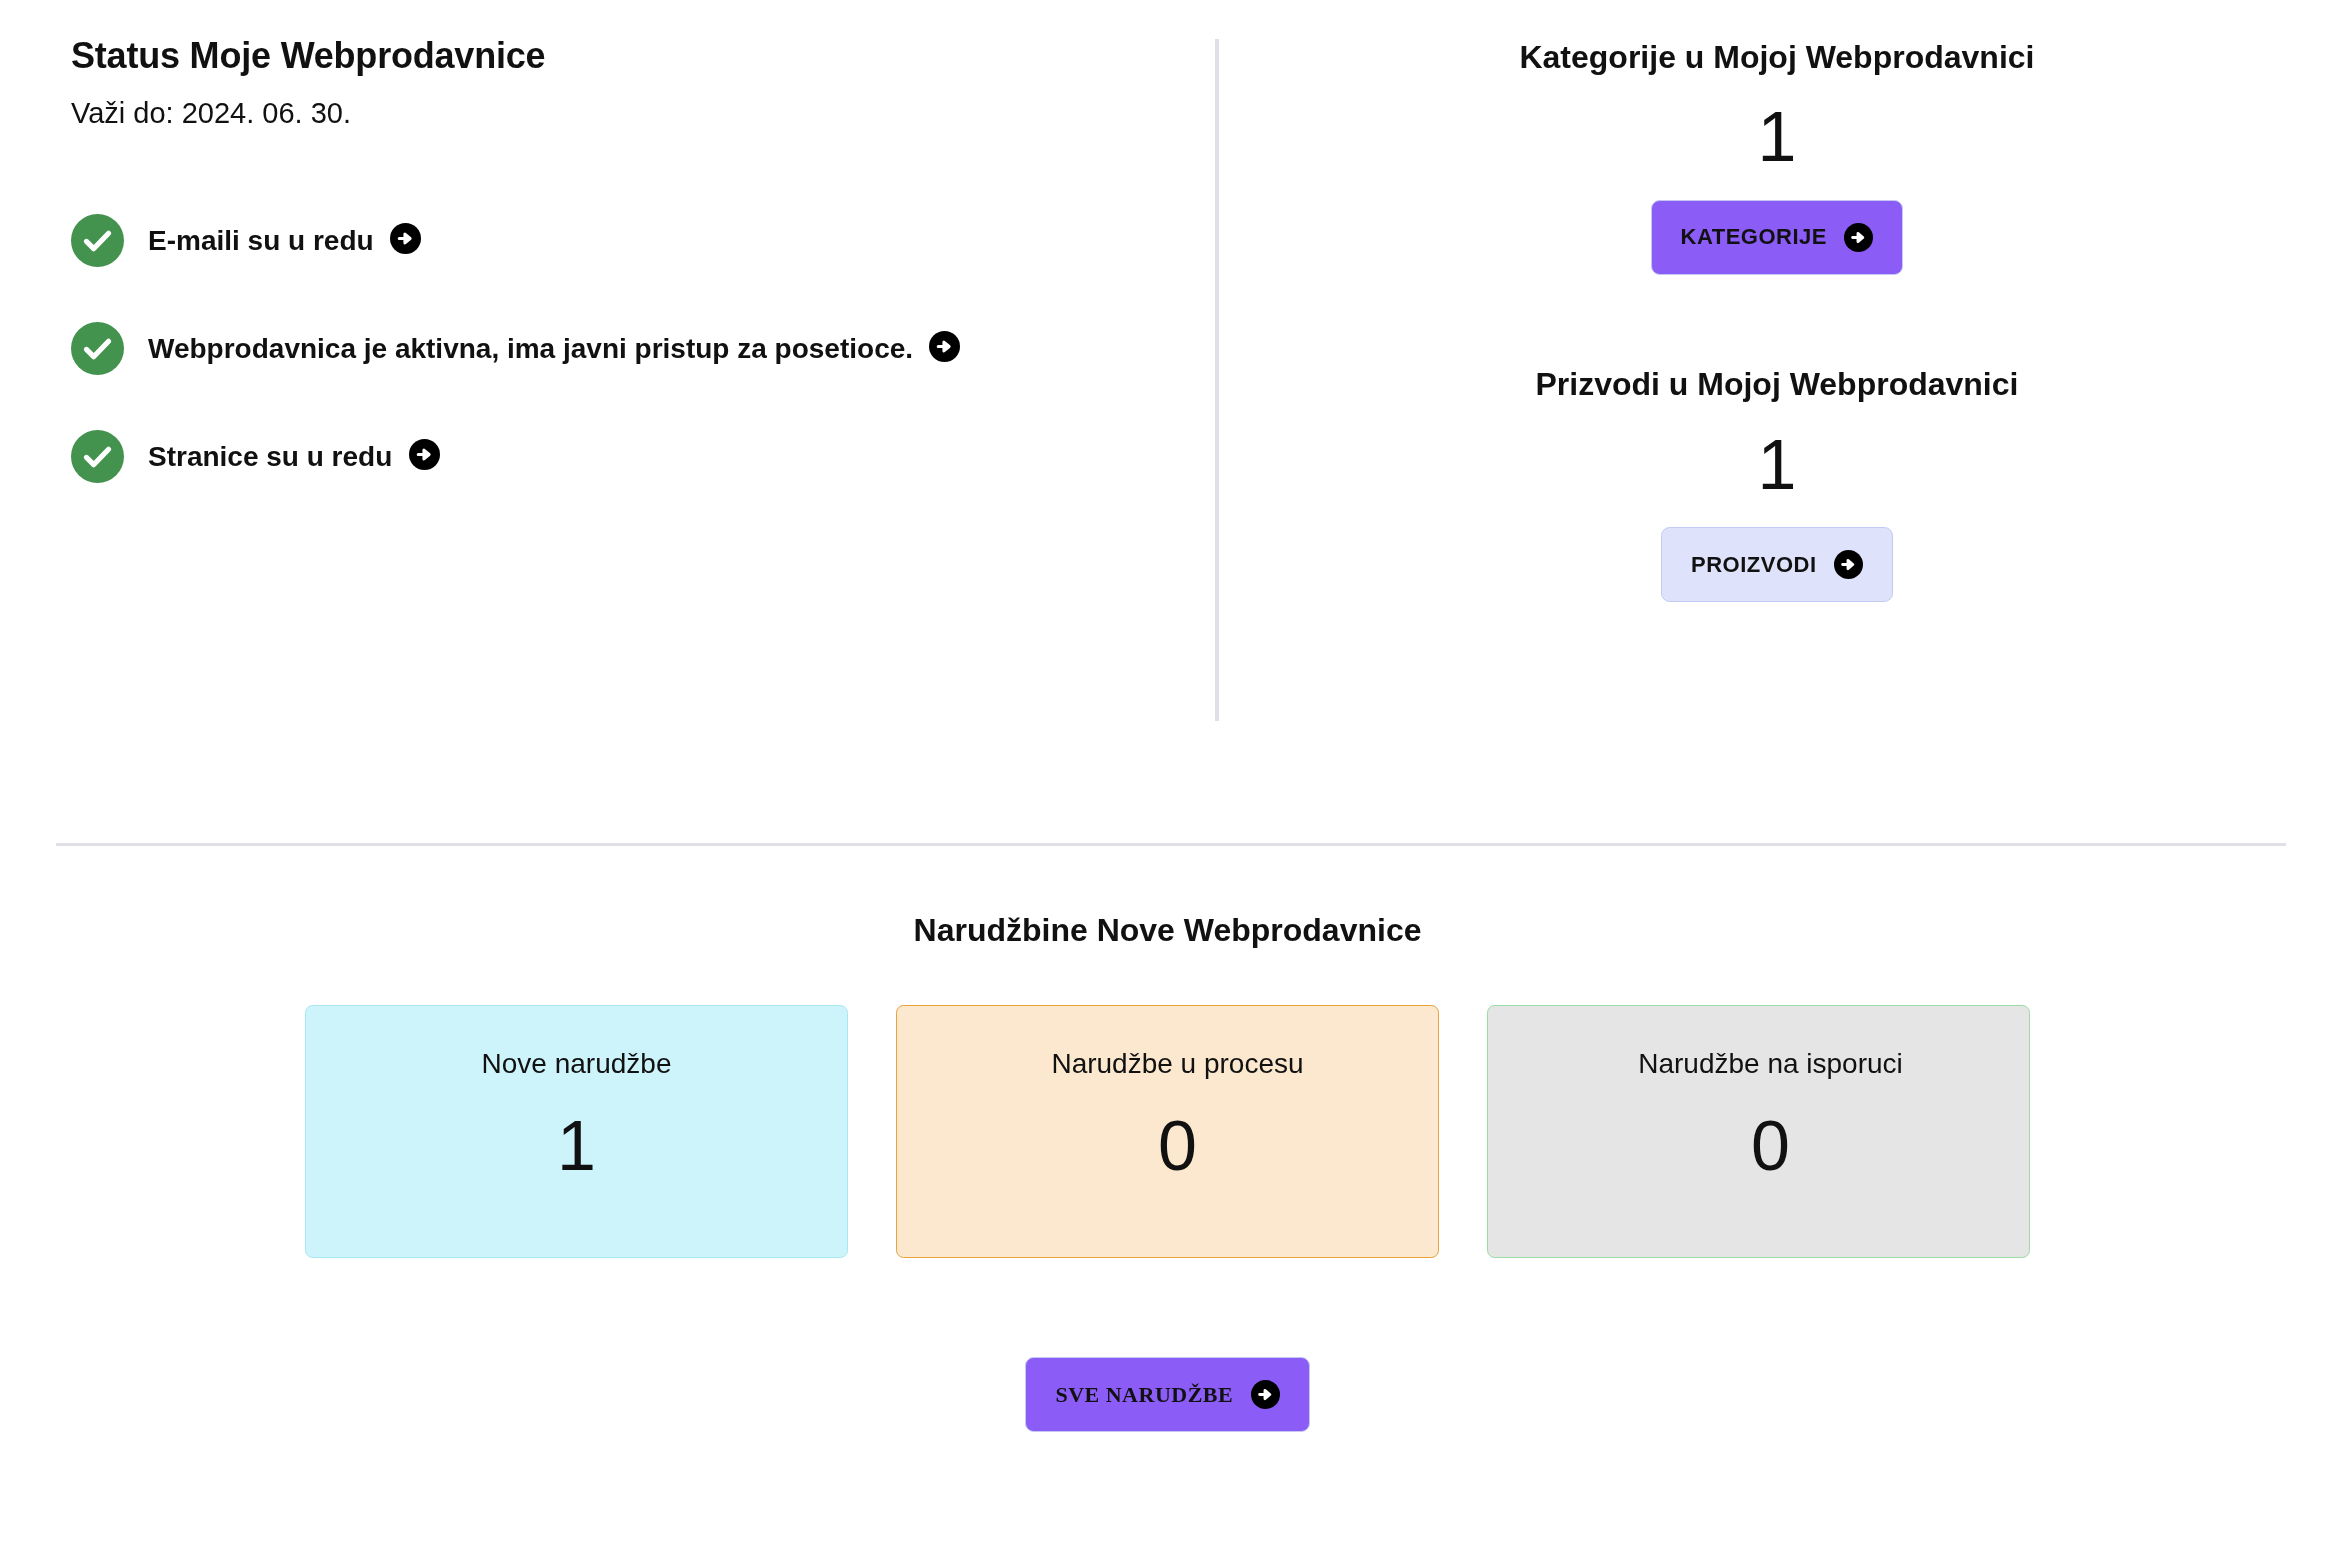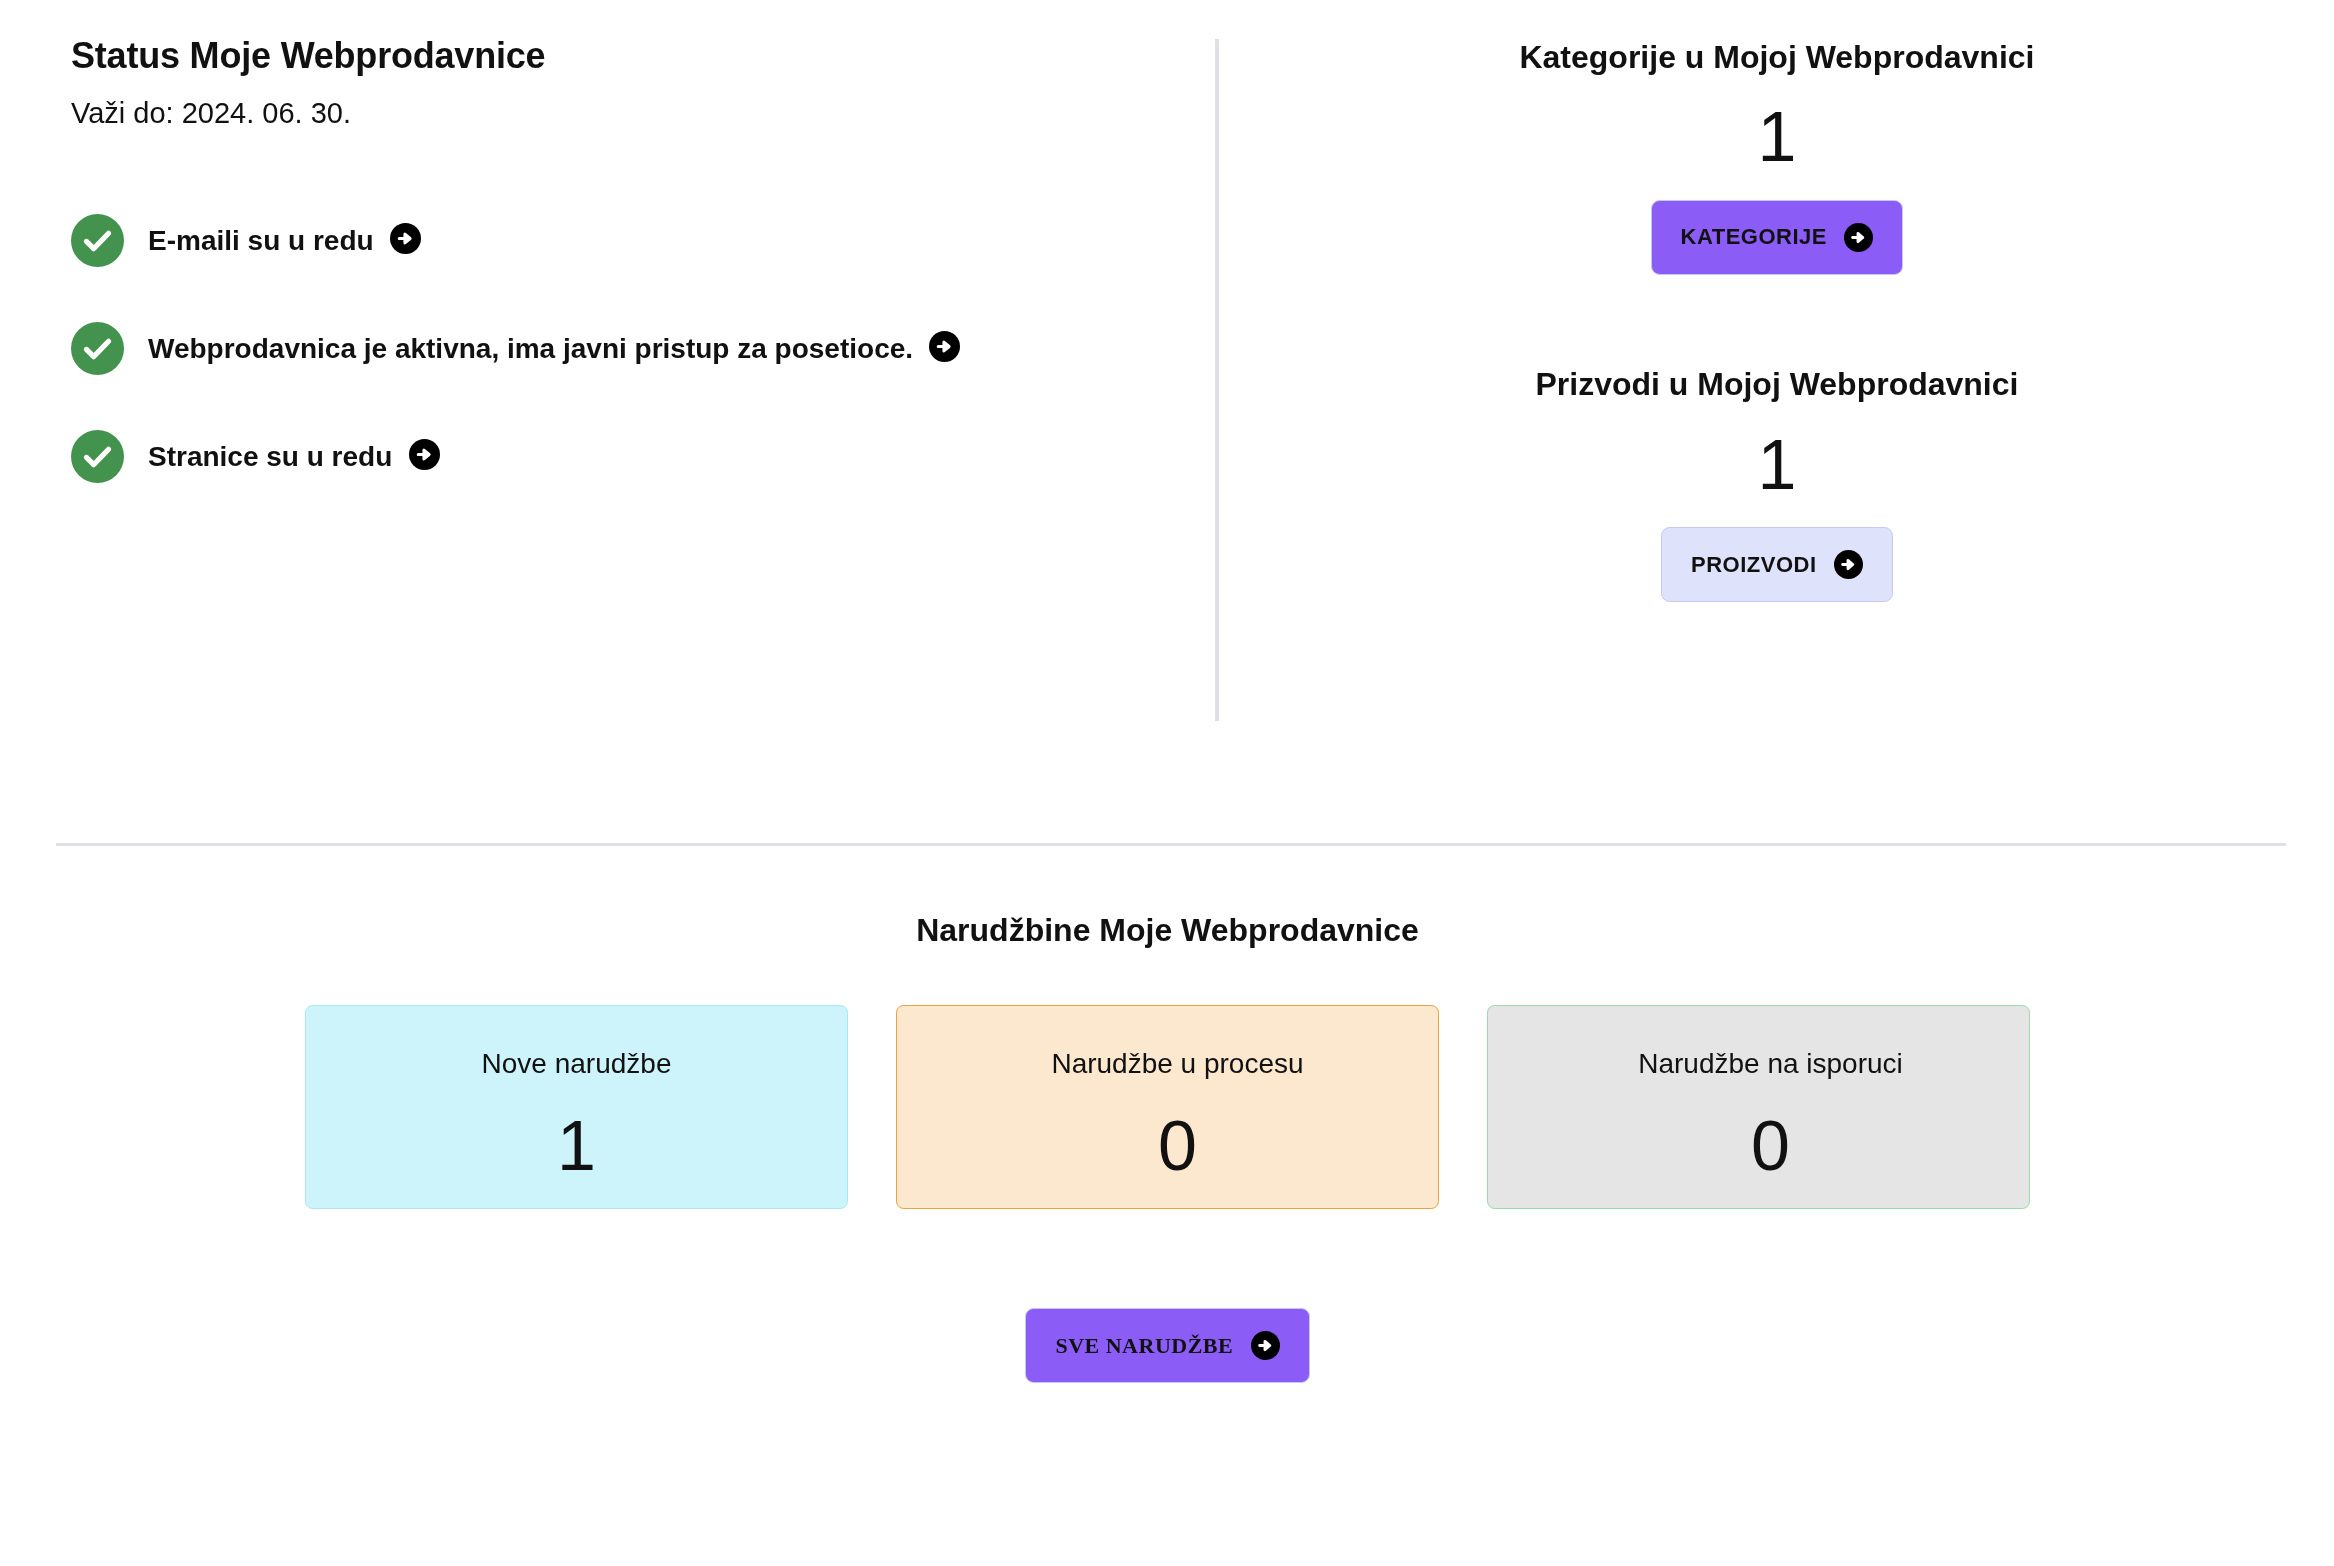--- a/index.html
+++ b/index.html
@@ -171,21 +171,21 @@
 
   .order-cards {
     display: flex;
     justify-content: center;
     gap: 48px;
     margin-top: 54px;
   }
 
   .order-card {
     width: 543px;
-    height: 204px;
+    height: 253px;
     border-radius: 7.7px;
     border: 1px solid transparent;
     box-sizing: border-box;
     display: flex;
     flex-direction: column;
     align-items: center;
     padding-top: 41px;
   }
   .order-card .oc-label {
     font-size: 28px;
@@ -301,21 +301,21 @@
       </div>
     </div>
 
   </div>
 </div>
 
 <div class="hrule" style="background: rgb(223, 223, 229);"></div>
 
 <div class="orders">
 
-  <h2 class="orders-title">Narudžbine Moje Webprodavnice</h2>
+  <h2 class="orders-title">Narudžbine Nove Webprodavnice</h2>
 
   <div class="order-cards">
 
     <div class="order-card" id="card0" style="background: rgb(205, 244, 251); border-color: rgb(168, 232, 242);">
       <span class="oc-label">Nove narudžbe</span>
       <span class="oc-value">1</span>
     </div>
 
     <div class="order-card" id="card1" style="background: rgb(251, 232, 207); border-color: rgb(232, 163, 60); padding-left: 20px;">
       <span class="oc-label">Narudžbe u procesu</span>

